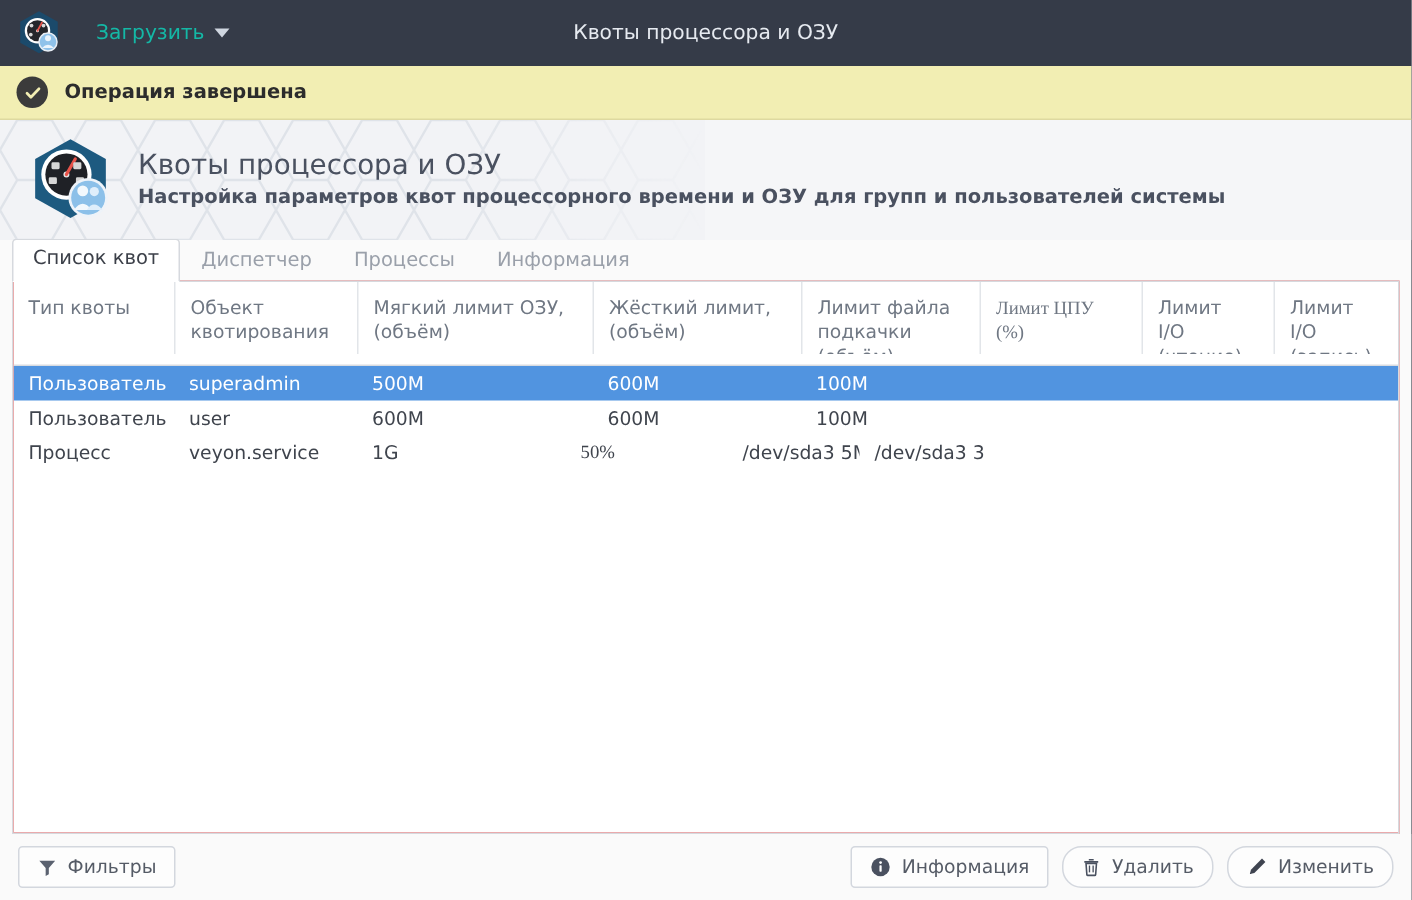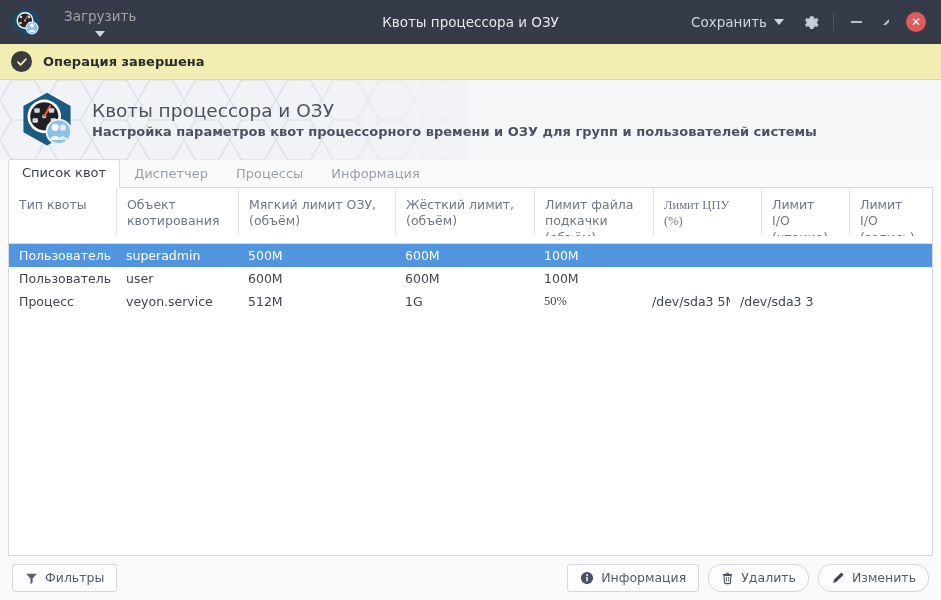--- a/index.html
+++ b/index.html
@@ -31,25 +31,24 @@
     width: 32px; height: 32px;
     margin-left: 10px;
     position: relative;
     flex: 0 0 32px;
   }
   .tb-menu {
     display: flex; align-items: center;
     gap: 7px;
     margin-left: 16px;
     font-size: 13.5px;
-    color: #a3a3a3;
+    color: #14b8a6;
     cursor: default;
     padding: 4px 6px;
     border-radius: 3px;
-    flex-direction: column;
   }
   .caret-down {
     width: 0; height: 0;
     border-left: 5px solid transparent;
     border-right: 5px solid transparent;
     border-top: 6px solid #cfd6e0;
     display: inline-block;
   }
   .tb-title {
     position: absolute;
@@ -299,49 +298,20 @@
       </svg>
     </div>
 
     <div class="tb-menu">
       <span>Загрузить</span>
       <span class="caret-down"></span>
     </div>
 
     <div class="tb-title">Квоты процессора и ОЗУ</div>
 
-    <div class="tb-right">
-      <div class="tb-save">
-        <span>Сохранить</span>
-        <span class="caret-down"></span>
-      </div>
-
-      <div class="tb-icon-btn">
-        <svg width="17" height="17" viewBox="0 0 24 24">
-          <path fill="#ccd3dd" d="M12 8.5a3.5 3.5 0 1 0 0 7 3.5 3.5 0 0 0 0-7zm0 5.3a1.8 1.8 0 1 1 0-3.6 1.8 1.8 0 0 1 0 3.6z"></path>
-          <path fill="#ccd3dd" d="M20 12c0-.5 0-1-.1-1.4l2-1.5-2-3.4-2.3 1a7.8 7.8 0 0 0-2.4-1.4L14.8 3H10l-.4 2.3c-.9.3-1.7.8-2.4 1.4l-2.3-1-2 3.4 2 1.5a8 8 0 0 0 0 2.8l-2 1.5 2 3.4 2.3-1c.7.6 1.5 1.1 2.4 1.4l.4 2.3h4.8l.4-2.3c.9-.3 1.7-.8 2.4-1.4l2.3 1 2-3.4-2-1.5c.1-.4.1-.9.1-1.4z" opacity="0.95"></path>
-        </svg>
-      </div>
-
-      <div class="tb-sep"></div>
-
-      <div class="tb-icon-btn">
-        <span class="minbar"></span>
-      </div>
-
-      <div class="tb-icon-btn">
-        <svg width="12" height="12" viewBox="0 0 12 12">
-          <path d="M3 9 L9 3 L9 6 L6 9 Z" fill="#b9c1cd"></path>
-        </svg>
-      </div>
-
-      <div class="tb-icon-btn">
-        <span class="tb-close">✕</span>
-      </div>
-    </div>
   </div>
 
   <div class="notify">
     <span class="notify-icon">
       <svg width="12" height="12" viewBox="0 0 12 12">
         <path d="M2 6.2 L4.6 8.8 L10 3.2" stroke="#f2eeb3" stroke-width="1.8" fill="none" stroke-linecap="round" stroke-linejoin="round"></path>
       </svg>
     </span>
     <span class="notify-text">Операция завершена</span>
   </div>
@@ -427,21 +397,20 @@
         <div class="td c2">600M</div>
         <div class="td c3">600M</div>
         <div class="td c4">100M</div>
         <div class="td c5"></div>
         <div class="td c6"></div>
         <div class="td c7"></div>
       </div>
       <div class="trow">
         <div class="td c0">Процесс</div>
         <div class="td c1">veyon.service</div>
-        <div class="td c2">512M</div>
         <div class="td c3">1G</div>
         <div class="td c5">50%</div>
         <div class="td c6">/dev/sda3 5M</div>
         <div class="td c7">/dev/sda3 3M</div>
       </div>
     </div>
   </div>
 
   <div class="bottombar">
 

